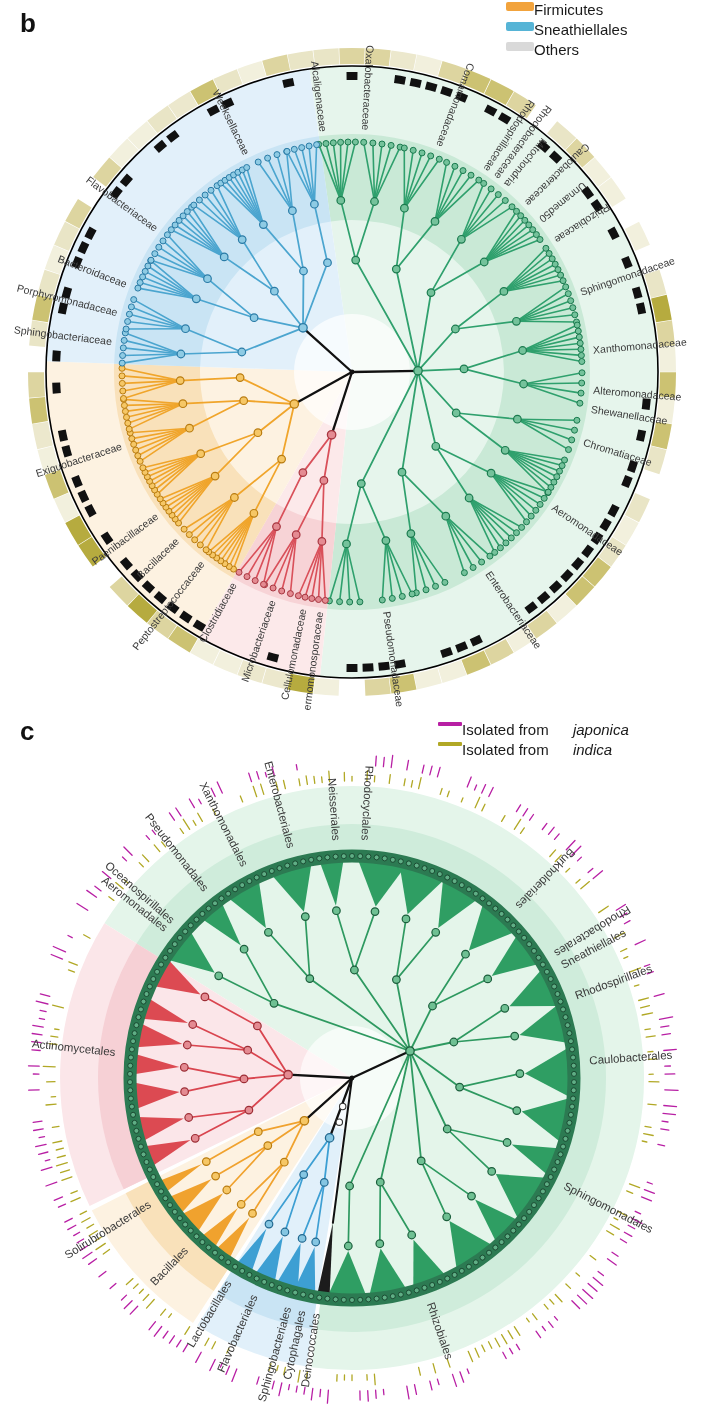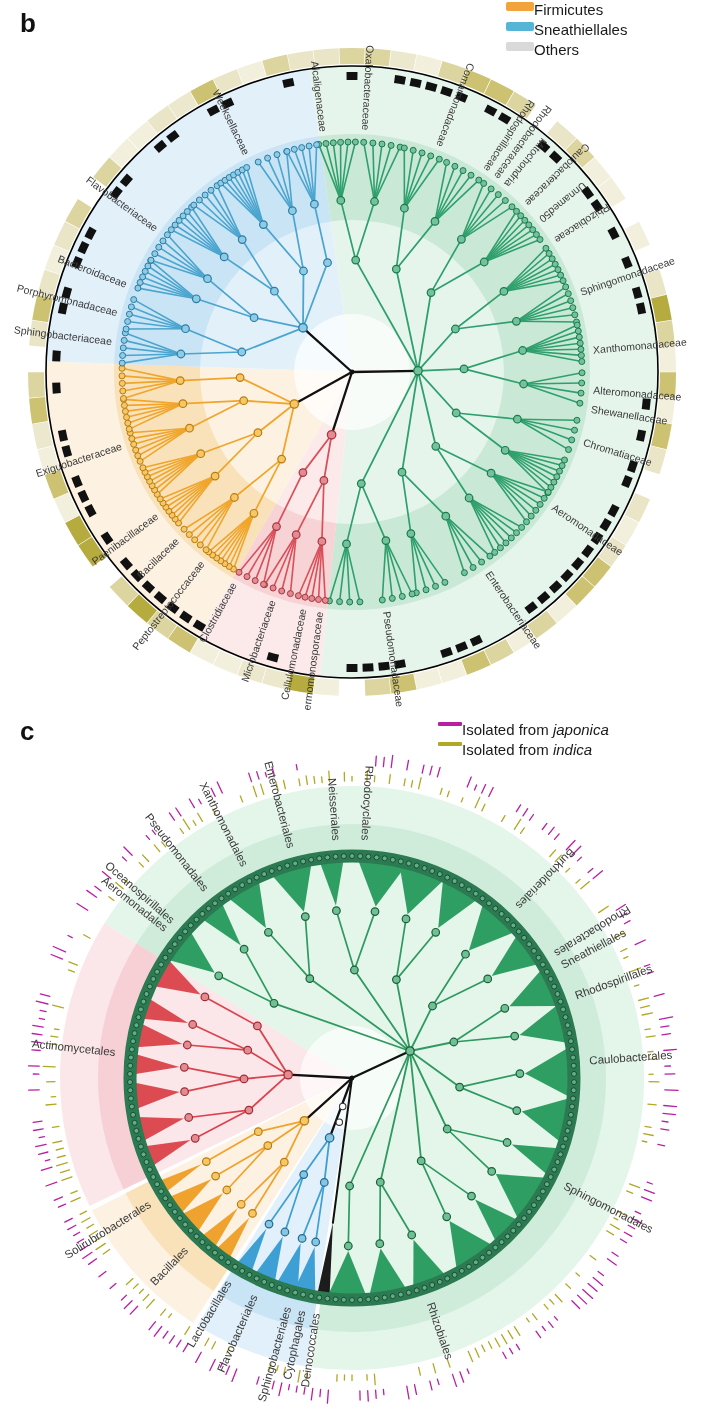--- a/index.html
+++ b/index.html
@@ -12,21 +12,21 @@
   #svg-b{top:0;}
   #svg-c{top:710px;}
   svg text{font-family:"Liberation Sans","DejaVu Sans",sans-serif;}
   .legend{position:absolute;display:flex;flex-direction:column;gap:2px;z-index:5;}
   #legend-b{left:506px;top:2px;}
   #legend-c{left:438px;top:722px;}
   .legend-row{display:flex;align-items:flex-start;height:18px;}
   .sw-block{width:28px;height:9px;border-radius:2px;flex:0 0 auto;}
   .sw-line{width:24px;height:3.5px;border-radius:1px;flex:0 0 auto;}
   .legend-text{font-size:15px;color:#1a1a1a;white-space:nowrap;line-height:1;}
-  .legend-text i{font-style:italic;}
+  .legend-text i{font-style:italic;margin-left:20px;}
 </style>
 </head>
 <body>
 
 <div class="page">
   <div class="panel-letter" id="pl-b">b</div>
   <div class="legend" id="legend-b">
       <div class="legend-row">
         <span class="sw-block" style="background: rgb(242, 163, 60);"></span>
         <span class="legend-text">Firmicutes</span>

